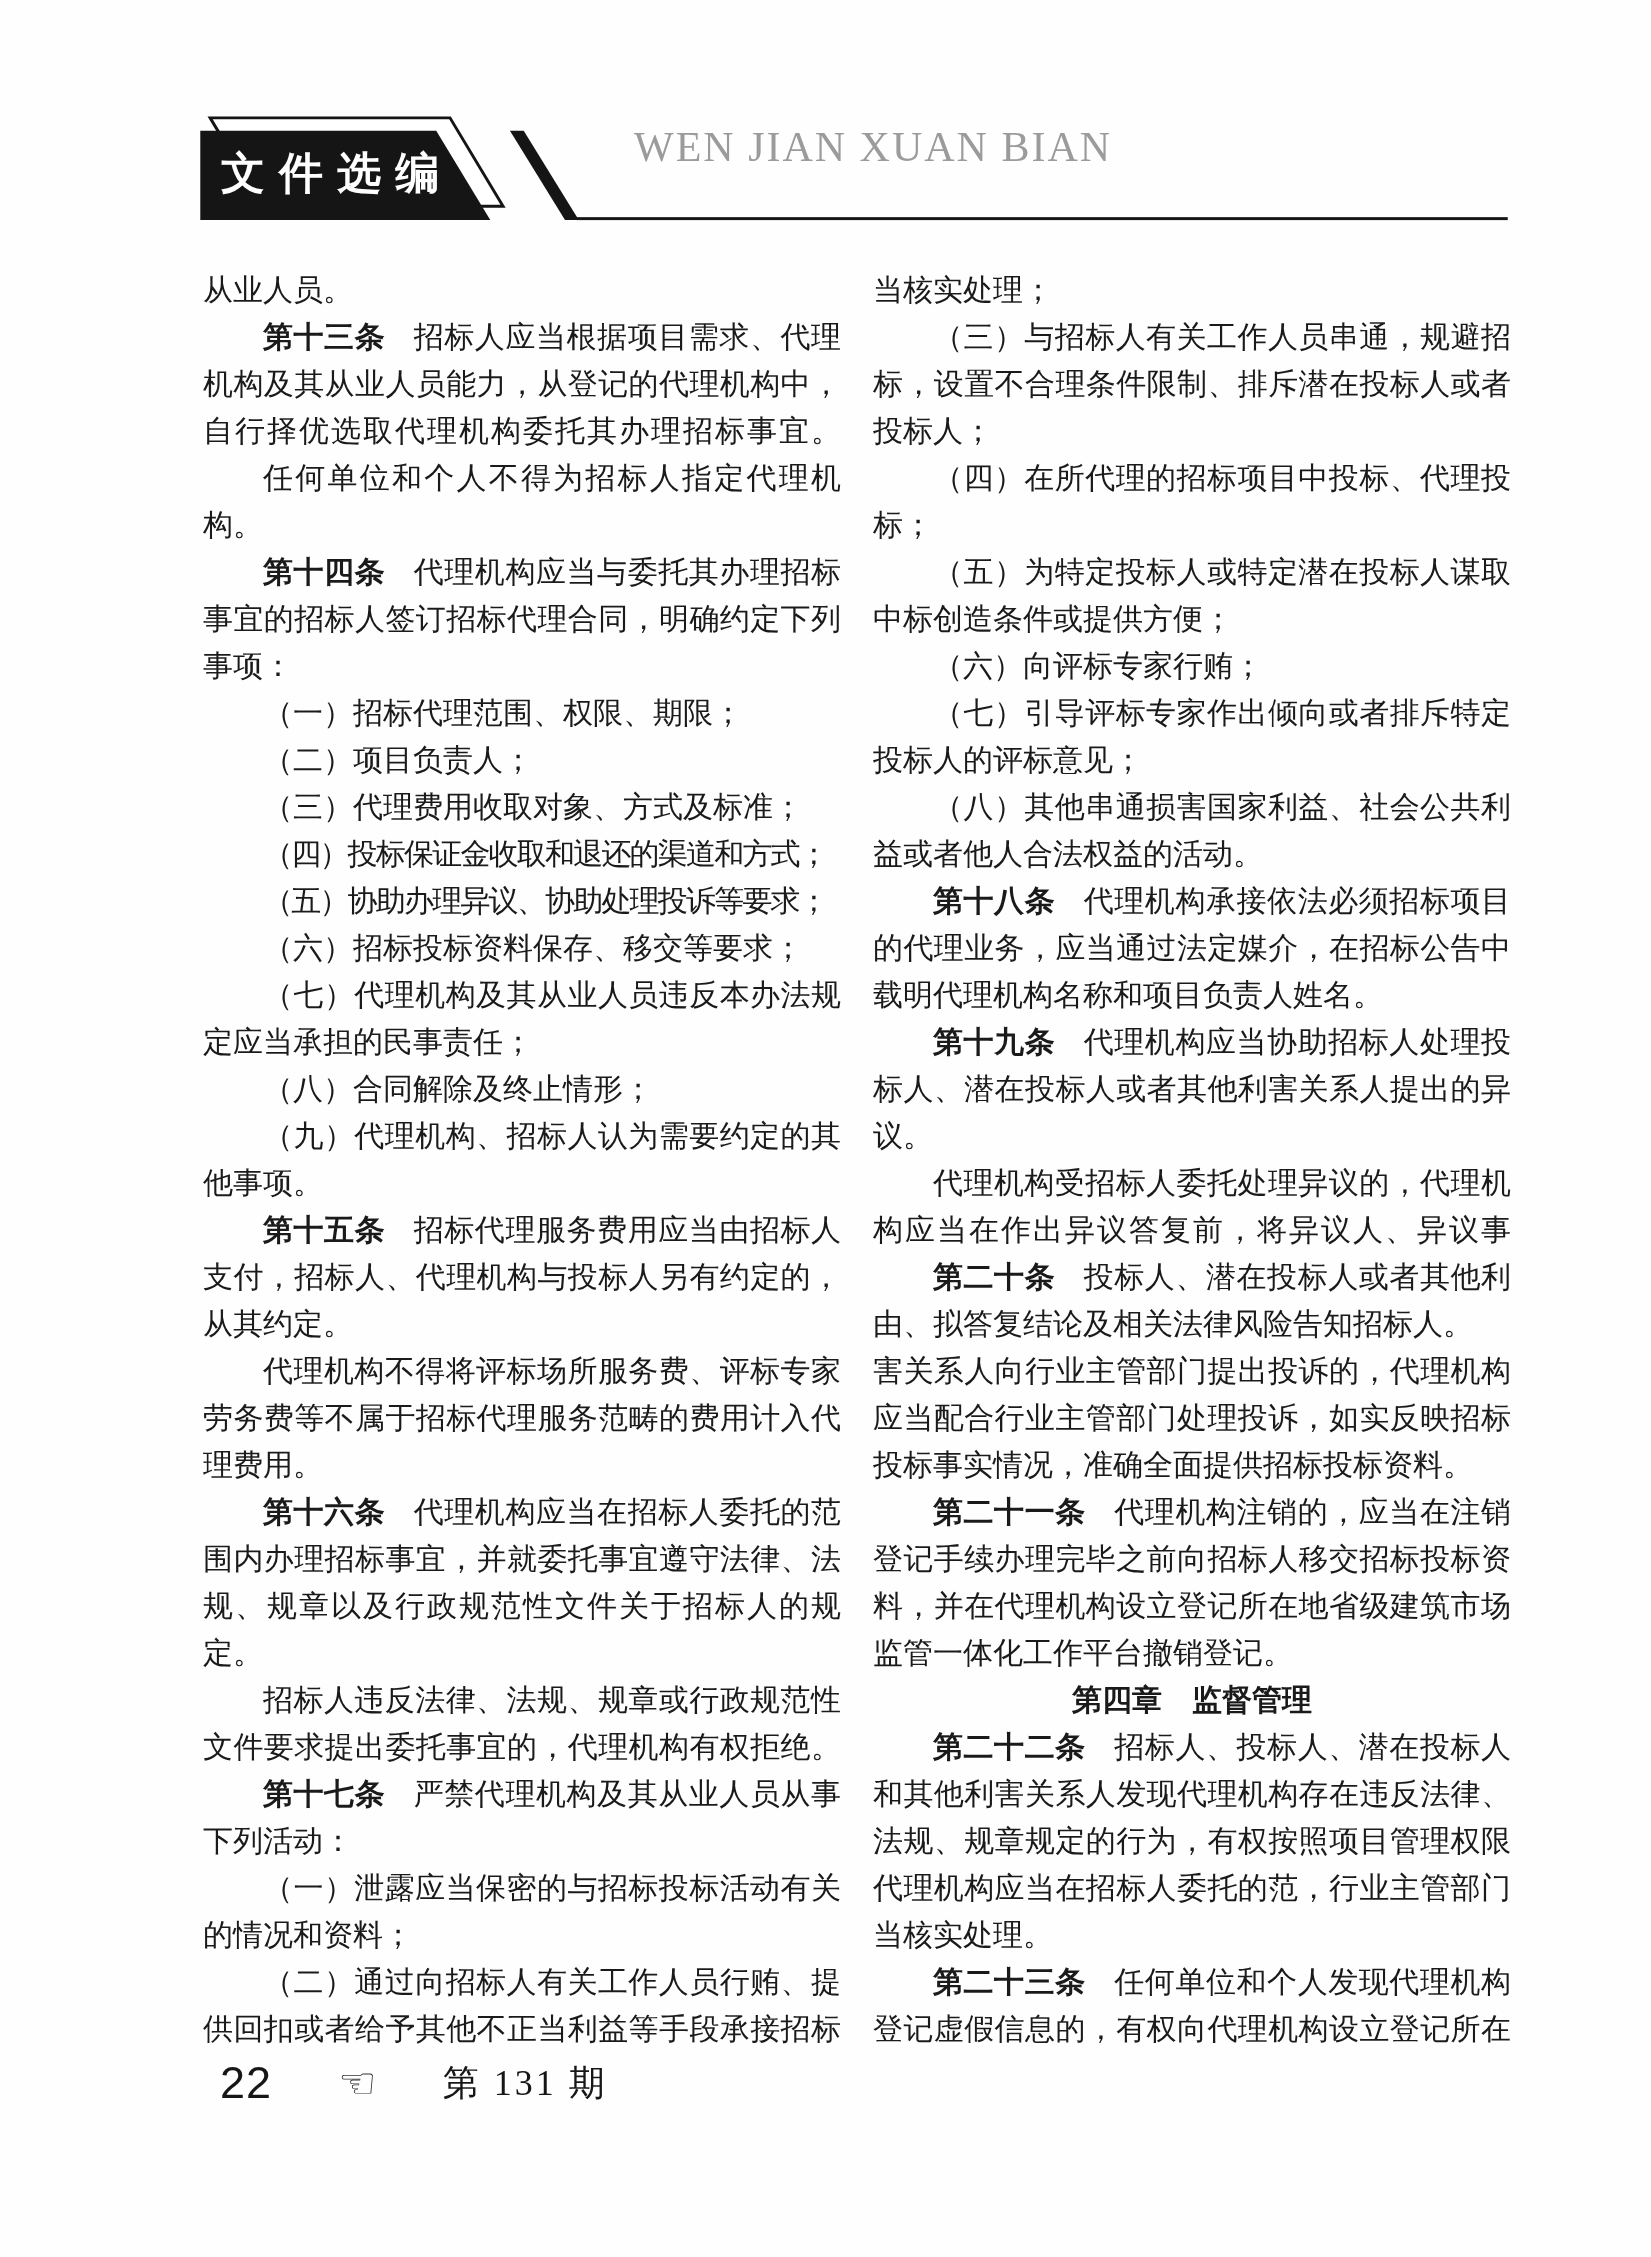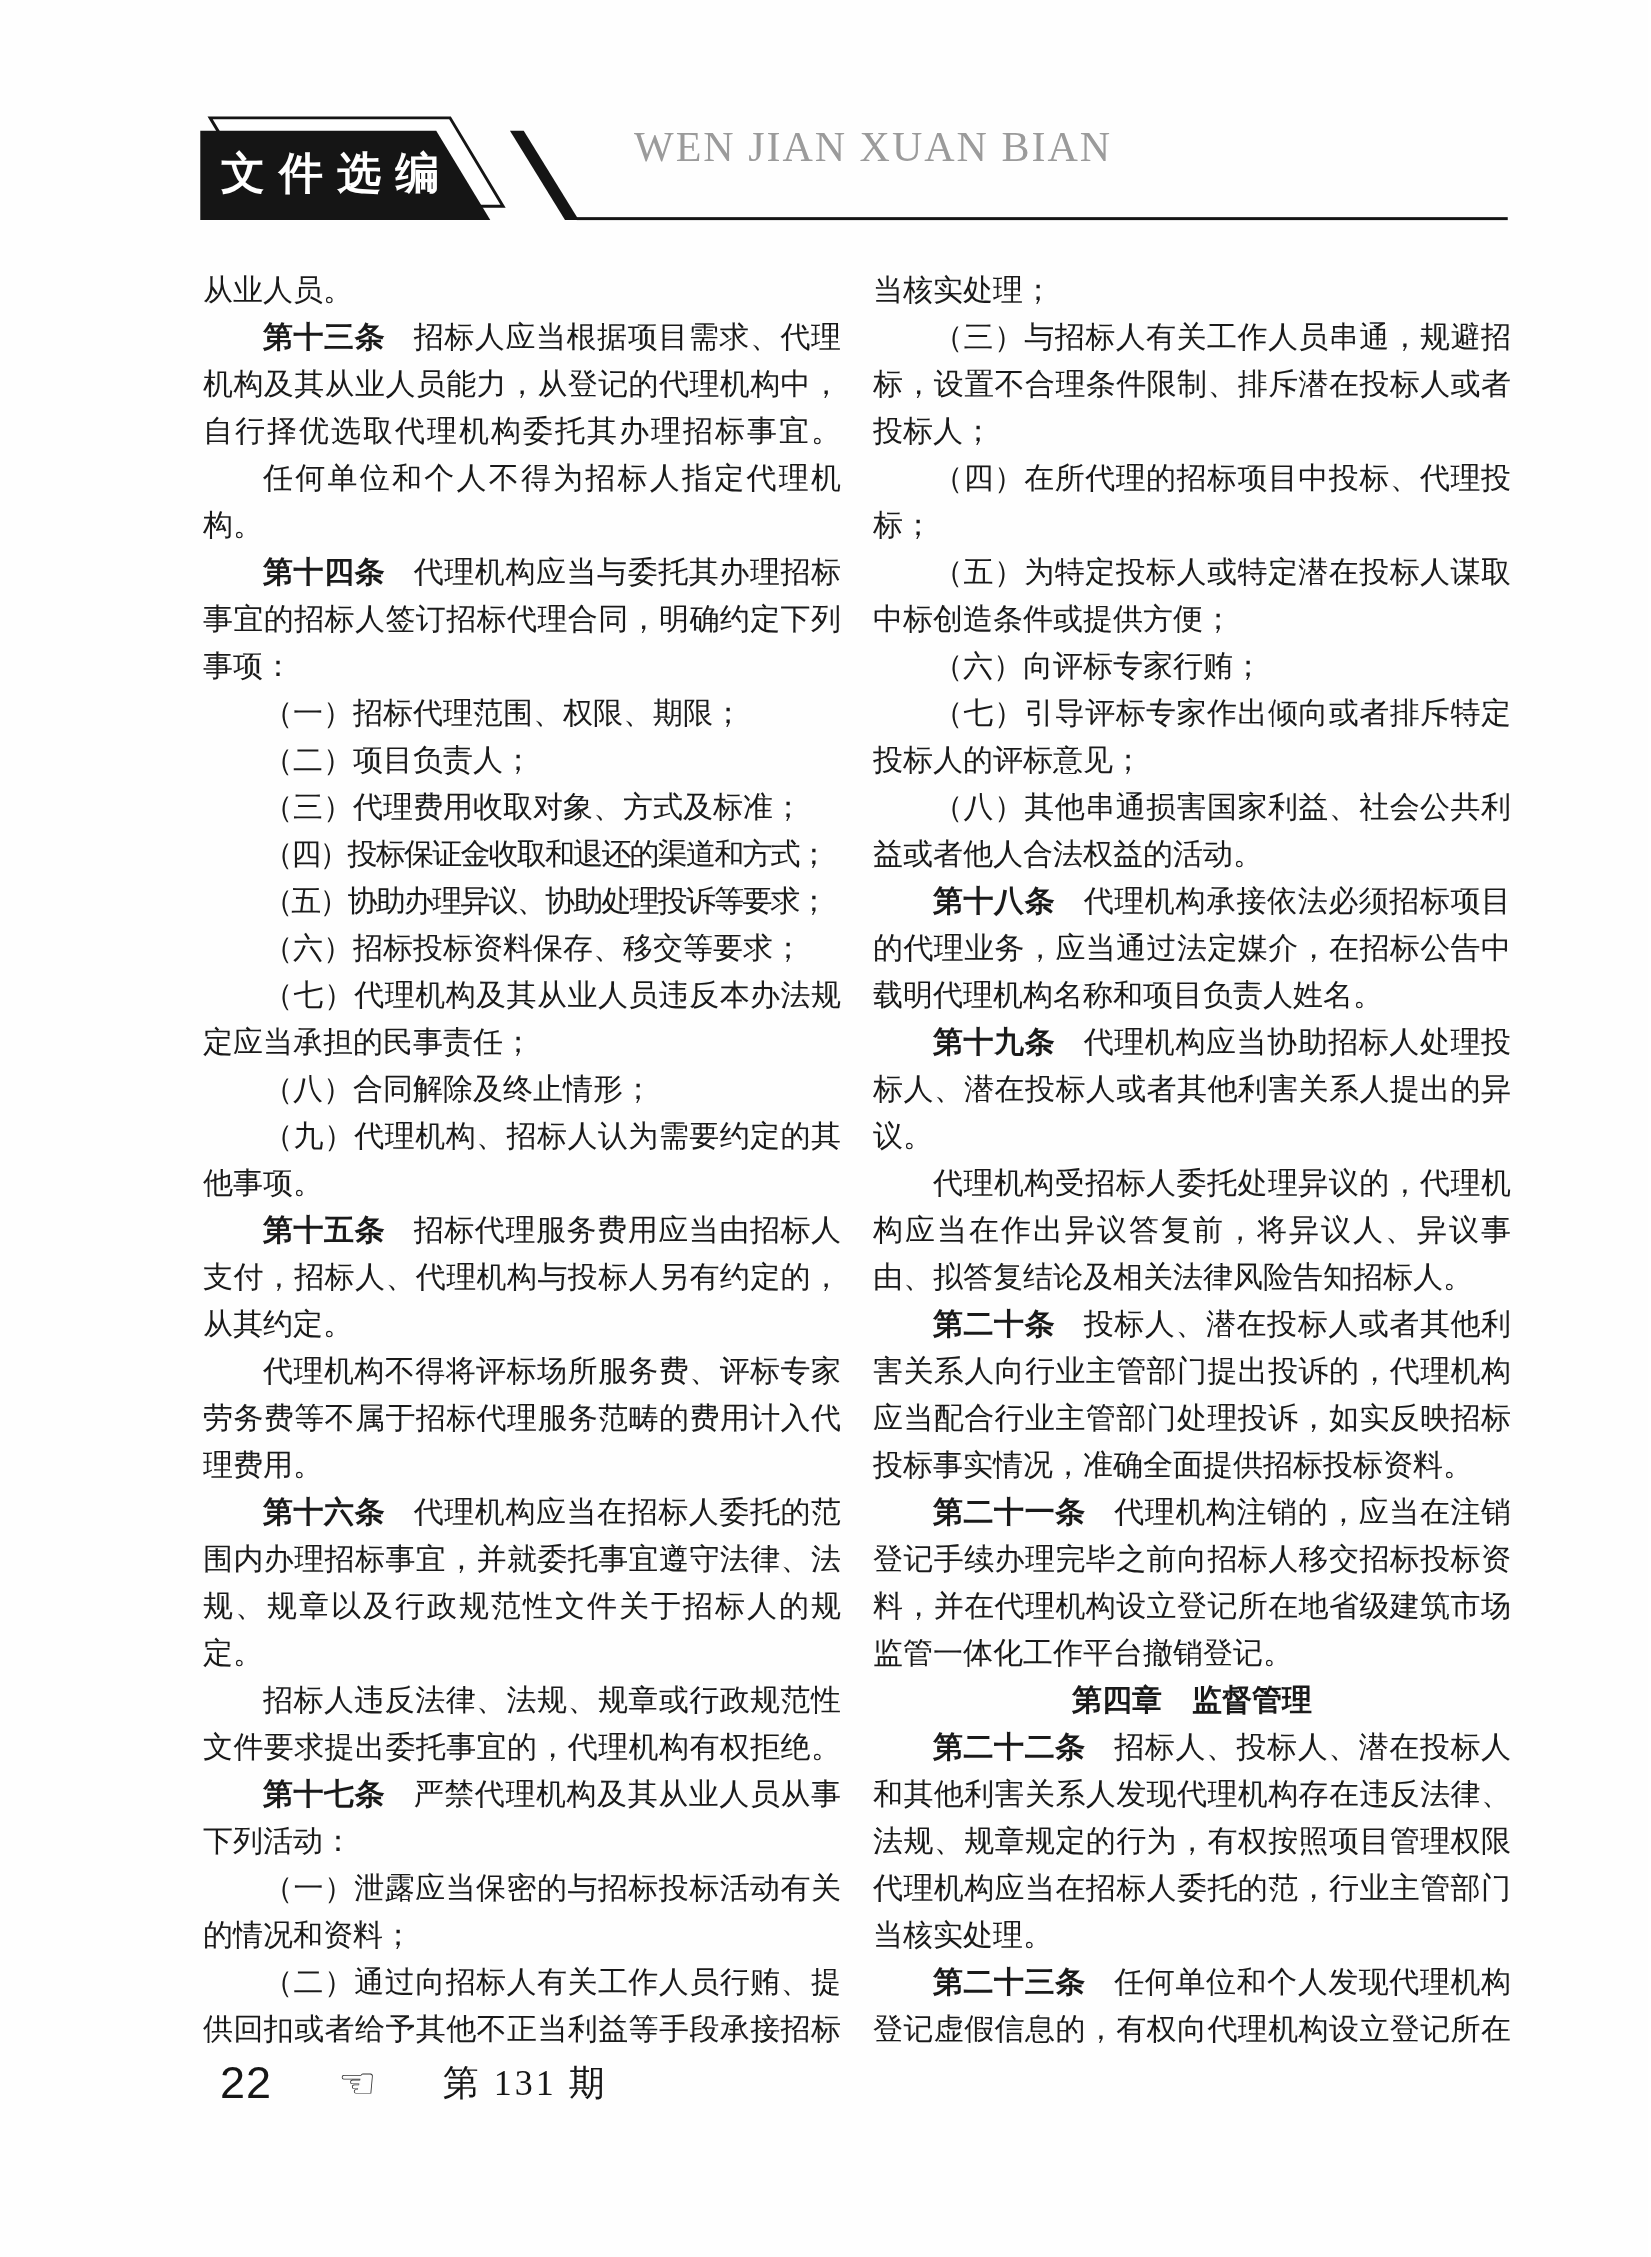--- a/index.html
+++ b/index.html
@@ -105,22 +105,22 @@
         <div class="line ind fill"><span>（八）其他串通损害国家利益、社会公共利</span></div>
         <div class="line"><span>益或者他人合法权益的活动。</span></div>
         <div class="line ind fill"><span class="lead">第十八条</span><span>代理机构承接依法必须招标项目</span></div>
         <div class="line fill"><span>的代理业务，应当通过法定媒介，在招标公告中</span></div>
         <div class="line"><span>载明代理机构名称和项目负责人姓名。</span></div>
         <div class="line ind fill"><span class="lead">第十九条</span><span>代理机构应当协助招标人处理投</span></div>
         <div class="line fill"><span>标人、潜在投标人或者其他利害关系人提出的异</span></div>
         <div class="line"><span>议。</span></div>
         <div class="line ind fill"><span>代理机构受招标人委托处理异议的，代理机</span></div>
         <div class="line fill"><span>构应当在作出异议答复前，将异议人、异议事</span></div>
+        <div class="line ind fill"><span class="lead">第二十条</span><span>投标人、潜在投标人或者其他利</span></div>
         <div class="line"><span>由、拟答复结论及相关法律风险告知招标人。</span></div>
-        <div class="line ind fill"><span class="lead">第二十条</span><span>投标人、潜在投标人或者其他利</span></div>
         <div class="line fill"><span>害关系人向行业主管部门提出投诉的，代理机构</span></div>
         <div class="line fill"><span>应当配合行业主管部门处理投诉，如实反映招标</span></div>
         <div class="line"><span>投标事实情况，准确全面提供招标投标资料。</span></div>
         <div class="line ind fill"><span class="lead">第二十一条</span><span>代理机构注销的，应当在注销</span></div>
         <div class="line fill"><span>登记手续办理完毕之前向招标人移交招标投标资</span></div>
         <div class="line fill"><span>料，并在代理机构设立登记所在地省级建筑市场</span></div>
         <div class="line"><span>监管一体化工作平台撤销登记。</span></div>
         <div class="line heading"><span>第四章　监督管理</span></div>
         <div class="line ind fill"><span class="lead">第二十二条</span><span>招标人、投标人、潜在投标人</span></div>
         <div class="line fill"><span>和其他利害关系人发现代理机构存在违反法律、</span></div>

